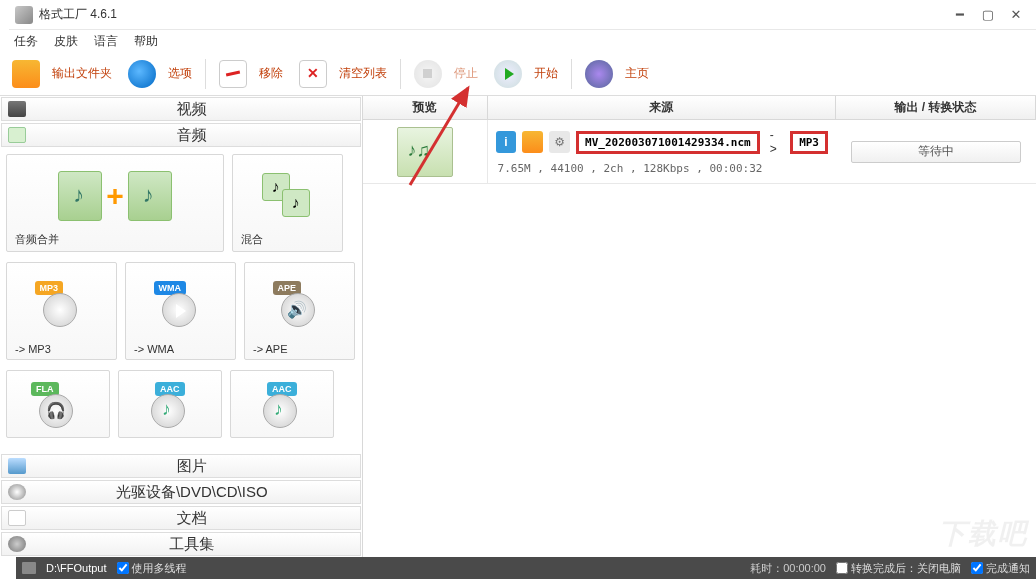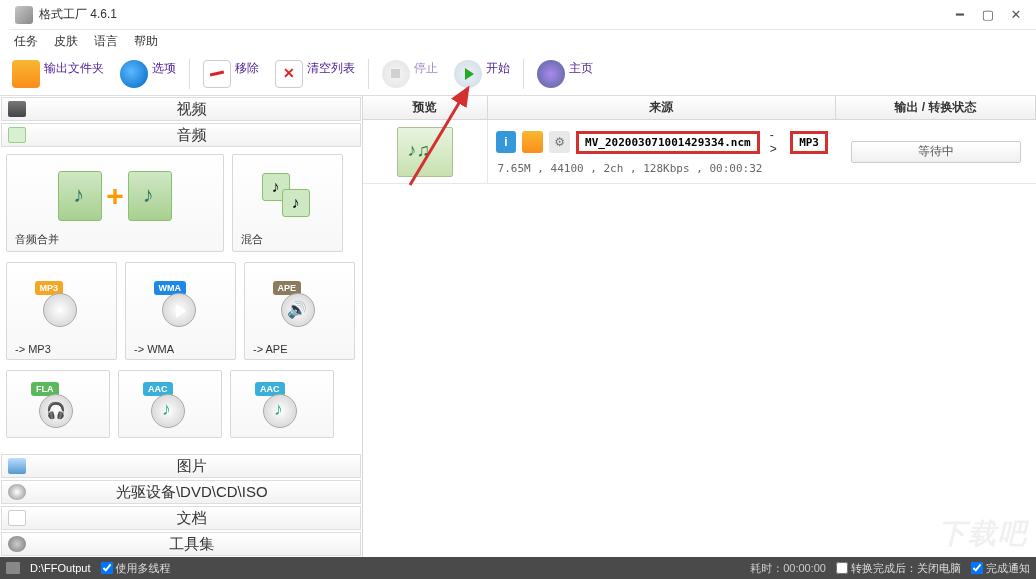--- a/index.html
+++ b/index.html
@@ -11,21 +11,21 @@
 .title-text { font-size: 12px; color: #333; flex: 1; }
 .win-ctrl { display: flex; }
 .win-btn { width: 28px; height: 22px; display: flex; align-items: center; justify-content: center; font-size: 13px; color: #555; cursor: pointer; }
 
 
 .menubar { height: 22px; display: flex; align-items: center; padding: 0 6px; font-size: 12px; color: #333; }
 .menu-item { padding: 2px 8px; cursor: pointer; }
 
 
 .toolbar { height: 44px; display: flex; align-items: center; padding: 0 6px; border-bottom: 1px solid #ddd; gap: 4px; }
-.tool-btn { display: flex; align-items: flex-start; gap: 4px; padding: 4px 6px; font-size: 12px; color: #4c1d95; cursor: pointer; border-radius: 3px; }
+.tool-btn { display: flex; align-items: center; gap: 12px; padding: 4px 6px; font-size: 12px; color: #c2410c; cursor: pointer; border-radius: 3px; }
 .tool-btn.disabled { opacity: 0.55; }
 .tool-ico { width: 28px; height: 28px; display: flex; align-items: center; justify-content: center; border-radius: 4px; }
 .ico-folder { background: linear-gradient(#f7b733,#fc8d1a); }
 .ico-options { background: radial-gradient(circle at 40% 40%, #5cb8ff, #0068c4); border-radius: 50%; }
 .ico-remove { background: #fff; border: 1px solid #ccc; position: relative; }
 .ico-remove::after { content: ""; position: absolute; width: 14px; height: 3px; background: #d22; top: 11px; left: 6px; transform: rotate(-12deg); }
 .ico-clear { background: #fff; border: 1px solid #ccc; position: relative; }
 .ico-clear::after { content: "✕"; color: #d22; font-weight: bold; position: absolute; top: 4px; left: 7px; font-size: 14px; }
 .ico-stop { background: radial-gradient(circle,#eee,#ccc); border-radius: 50%; position: relative; }
 .ico-stop::after { content:""; width: 9px; height: 9px; background:#aaa; position:absolute; top:9px; left:9px;}
@@ -61,21 +61,21 @@
 .note-ico { width:44px; height:50px; background:linear-gradient(#cfe8c4,#a8d090); border:1px solid #8bc070; border-radius:3px; position:relative;}
 .note-ico::after{content:"♪"; position:absolute; top:10px; left:14px; color:#376; font-size:22px;}
 .plus { color:#f90; font-size:30px; font-weight:bold;}
 .mix-ico { width:52px; height:46px; position:relative;}
 .mix-ico::before,.mix-ico::after{content:"♪"; position:absolute; font-size:16px; background:#cfe8c4; border:1px solid #8bc070; width:26px; height:26px; text-align:center; line-height:26px; border-radius:3px;}
 .mix-ico::before{top:0; left:0;}
 .mix-ico::after{top:16px; left:20px;}
 
 .fmt-ico { width: 58px; height: 48px; position: relative; }
 .fmt-badge { position:absolute; top:0; left:2px; padding:2px 5px; font-size:9px; color:#fff; border-radius:3px; font-weight:bold;}
-.b-mp3{background:#f5a623;} .b-wma{background:#1e88e5;} .b-ape{background:#8d7b5e;} .b-fla{background:#5cb85c;} .b-aac{background:#3bafda;}
+.b-mp3{background:#f5a623;} .b-wma{background:#1e88e5;} .b-ape{background:#8d7b5e;} .b-fla{background:#5cb85c;} .b-aac{background:#3bafda;margin-left:12px;}
 .fmt-disc { position:absolute; bottom:2px; left:10px; width:34px; height:34px; border-radius:50%; background:radial-gradient(circle,#fff,#ccc); border:1px solid #aaa;}
 .fmt-disc.play::after{content:""; position:absolute; top:10px; left:13px; border-left:10px solid #fff; border-top:7px solid transparent; border-bottom:7px solid transparent;}
 .fmt-disc.hp::after{content:"🎧"; position:absolute; top:6px; left:6px; font-size:16px;}
 .fmt-disc.spk::after{content:"🔊"; position:absolute; top:6px; left:6px; font-size:16px;}
 .fmt-disc.note::after{content:"♪"; position:absolute; top:4px; left:10px; font-size:18px; color:#3a7;}
 
 
 .right { flex: 1; display: flex; flex-direction: column; }
 .col-headers { display: flex; height: 24px; border-bottom: 1px solid #d8d8d8; }
 .col-h { display:flex; align-items:center; justify-content:center; font-size:12px; color:#333; border-right:1px solid #d8d8d8; background:linear-gradient(#fff,#f0f0f0); font-weight:bold;}
@@ -98,21 +98,21 @@
 .task-details { font-size:11px; font-family:monospace; color:#666; padding-left:2px;}
 
 .task-status { width:200px; display:flex; align-items:center; justify-content:center;}
 .status-btn { width:170px; height:22px; border:1px solid #ccc; background:linear-gradient(#fff,#f0f0f0); font-size:12px; color:#555; display:flex; align-items:center; justify-content:center; border-radius:2px;}
 
 
 .arrow-ann { position:absolute; top:80px; left:400px; width:80px; height:110px; pointer-events:none;}
 .arrow-ann svg { width:100%; height:100%;}
 
 
-.statusbar { position:absolute; bottom:0; left:0; right:0; height:22px; background:#4a4a4a; color:#ddd; display:flex; align-items:center; padding:0 6px; font-size:11px; gap:10px;}
+.statusbar { position:absolute; bottom:0; left:16px; right:0; height:22px; background:#4a4a4a; color:#ddd; display:flex; align-items:center; padding:0 6px; font-size:11px; gap:10px;}
 .sb-folder-ico { width:14px; height:12px; background:#888; border-radius:1px;}
 .sb-path { color:#fff;}
 .sb-chk { display:flex; align-items:center; gap:3px;}
 .sb-chk input { width:12px; height:12px;}
 .sb-spacer { flex:1;}
 .sb-time { color:#ccc;}
 
 
 .watermark { position:absolute; right:8px; bottom:26px; font-size:28px; color:rgba(0,0,0,0.06); font-weight:bold; letter-spacing:2px; font-style:italic;}
 </style>

